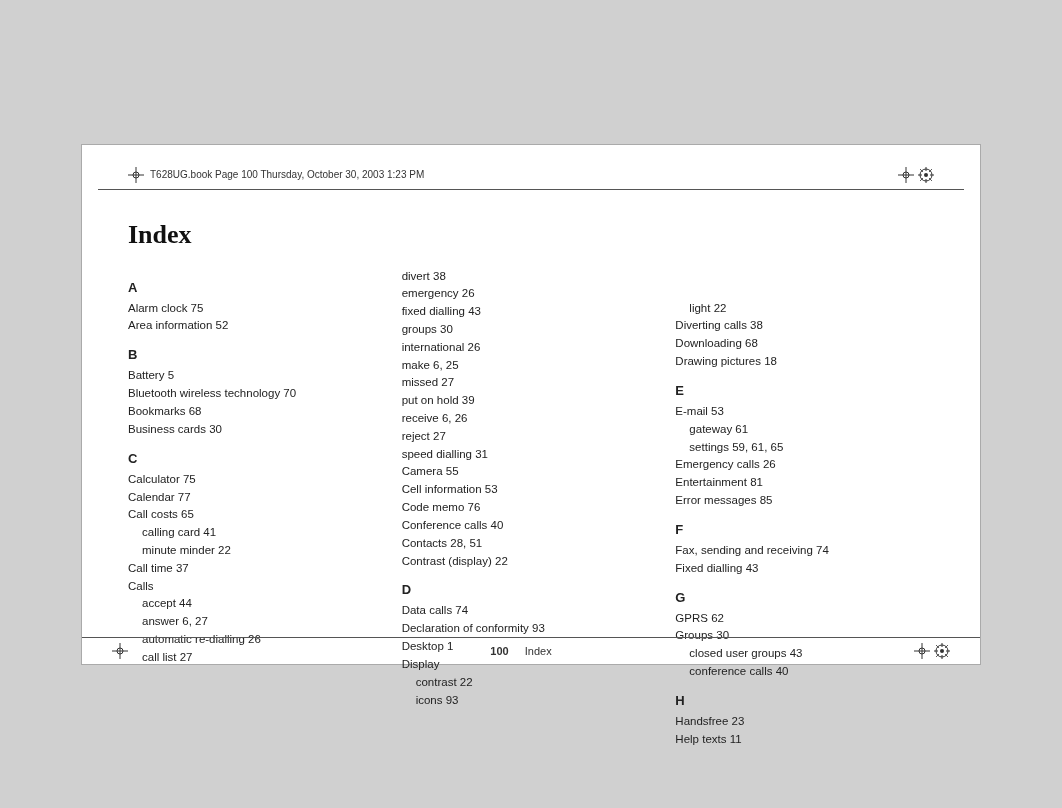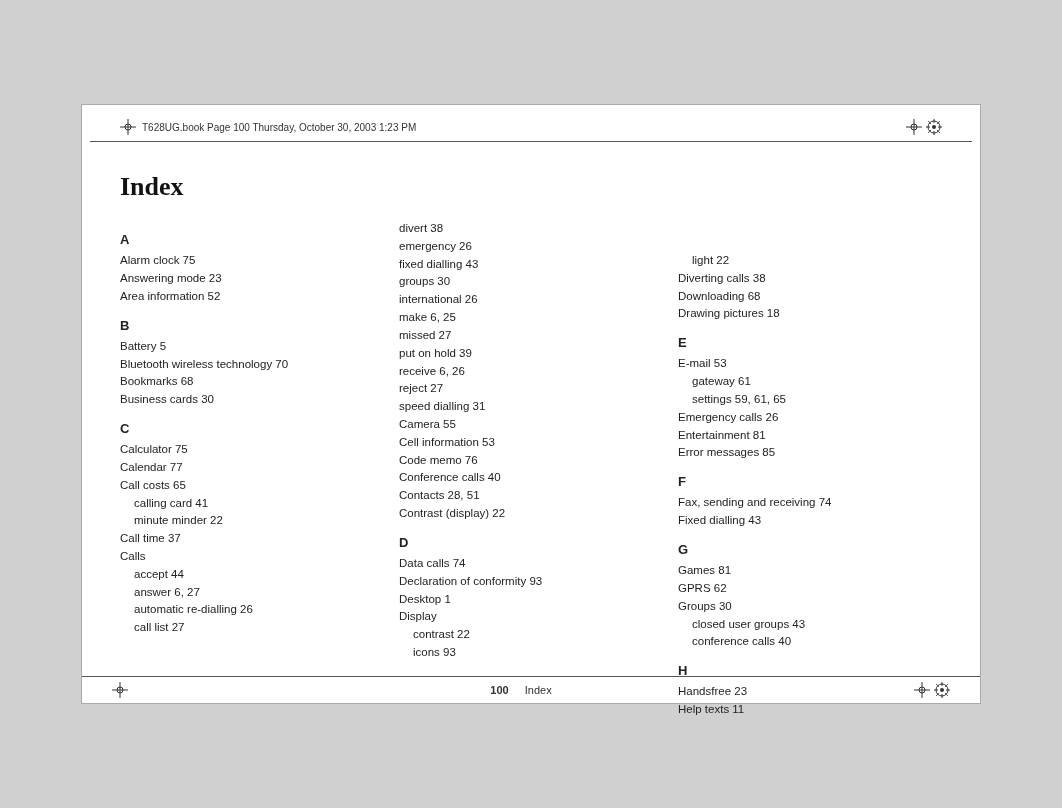--- a/index.html
+++ b/index.html
@@ -10,24 +10,24 @@
       justify-content: center;
       align-items: center;
       width: 1062px;
       height: 808px;
       font-family: Arial, Helvetica, sans-serif;
     }
 
     .page {
       background: #ffffff;
       width: 900px;
-      height: 600px;
+      height: 521px;
       position: relative;
       border: 1px solid #aaa;
-      padding: 8px;
+      padding: 16px;
     }
 
     .header-bar {
       border-bottom: 1px solid #555;
       padding: 6px 30px;
       font-size: 10px;
       color: #333;
       display: flex;
       align-items: center;
     }
@@ -153,21 +153,20 @@
 
   <div class="content">
     <div style="width: 100%;">
       <div class="title-section">
         <span class="page-title">Index</span>
       </div>
       <div class="columns" id="columns-container">
       <div class="col">
             <div class="index-section-header">A</div>
             <div class="index-entry">Alarm clock 75</div>
-            <div class="index-entry">Answering mode 23</div>
             <div class="index-entry">Area information 52</div>
             <div class="index-section-header">B</div>
             <div class="index-entry">Battery 5</div>
             <div class="index-entry">Bluetooth wireless technology 70</div>
             <div class="index-entry">Bookmarks 68</div>
             <div class="index-entry">Business cards 30</div>
             <div class="index-section-header">C</div>
             <div class="index-entry">Calculator 75</div>
             <div class="index-entry">Calendar 77</div>
             <div class="index-entry">Call costs 65</div>
@@ -215,21 +214,20 @@
             <div class="index-entry">E-mail 53</div>
             <div class="index-entry indented">gateway 61</div>
             <div class="index-entry indented">settings 59, 61, 65</div>
             <div class="index-entry">Emergency calls 26</div>
             <div class="index-entry">Entertainment 81</div>
             <div class="index-entry">Error messages 85</div>
             <div class="index-section-header">F</div>
             <div class="index-entry">Fax, sending and receiving 74</div>
             <div class="index-entry">Fixed dialling 43</div>
             <div class="index-section-header">G</div>
-            <div class="index-entry">Games 81</div>
             <div class="index-entry">GPRS 62</div>
             <div class="index-entry">Groups 30</div>
             <div class="index-entry indented">closed user groups 43</div>
             <div class="index-entry indented">conference calls 40</div>
             <div class="index-section-header">H</div>
             <div class="index-entry">Handsfree 23</div>
             <div class="index-entry">Help texts 11</div>
           </div>
         </div>
     </div>

